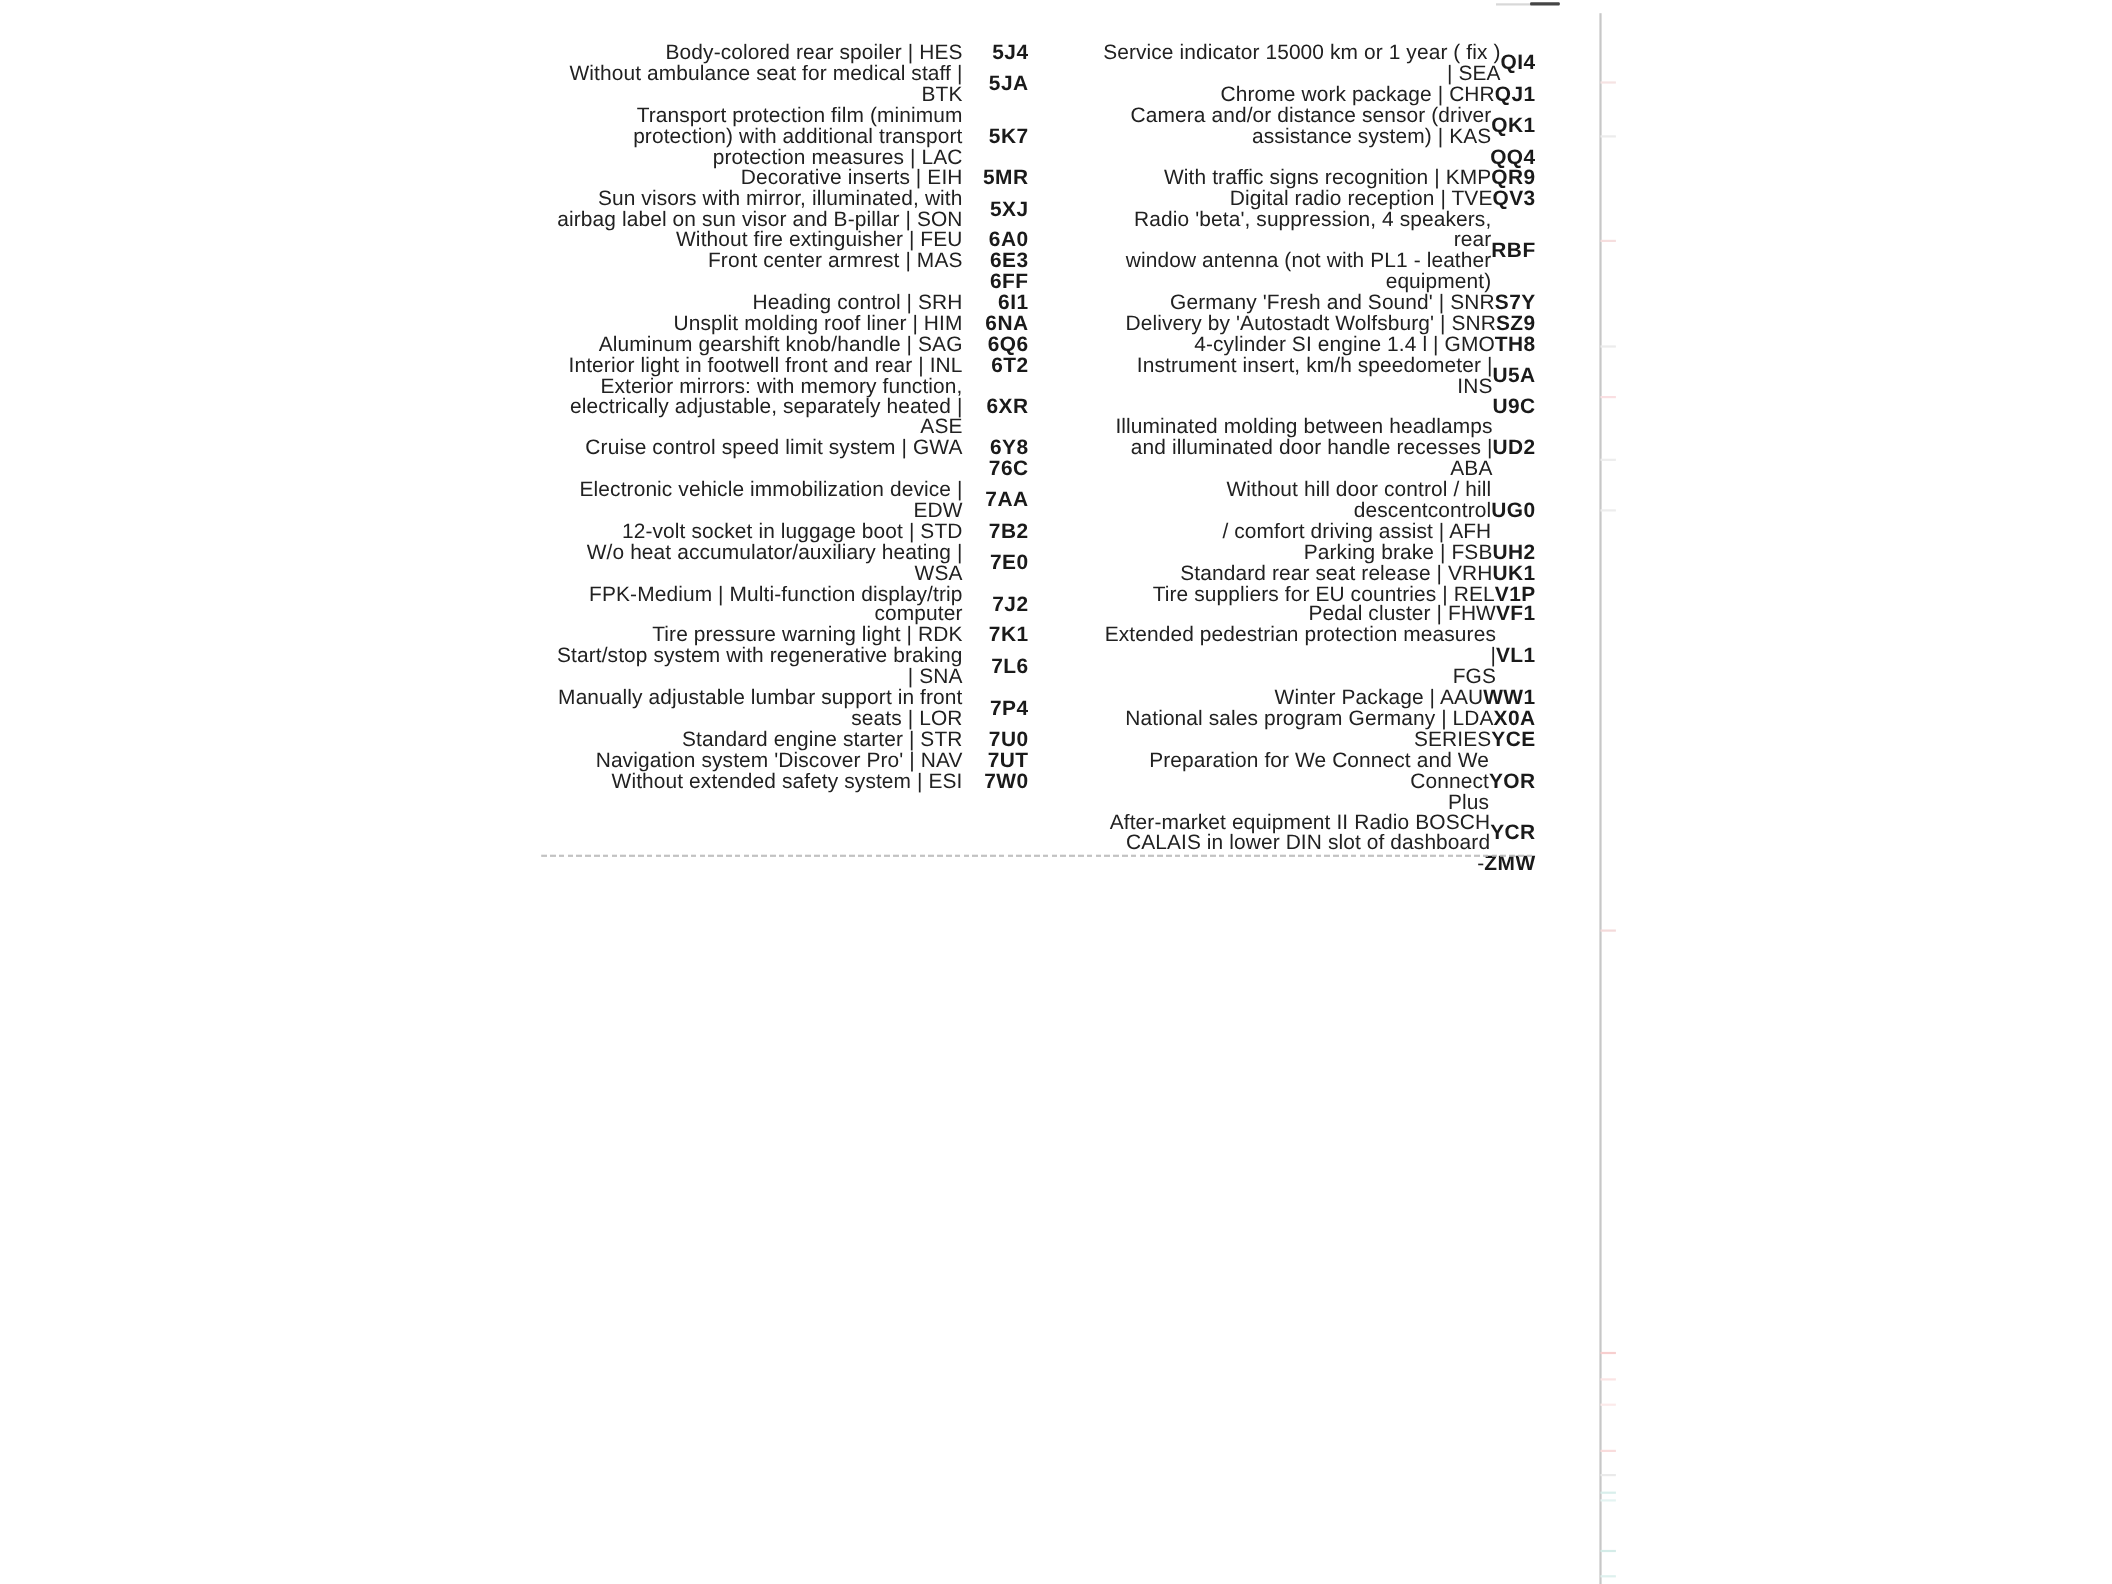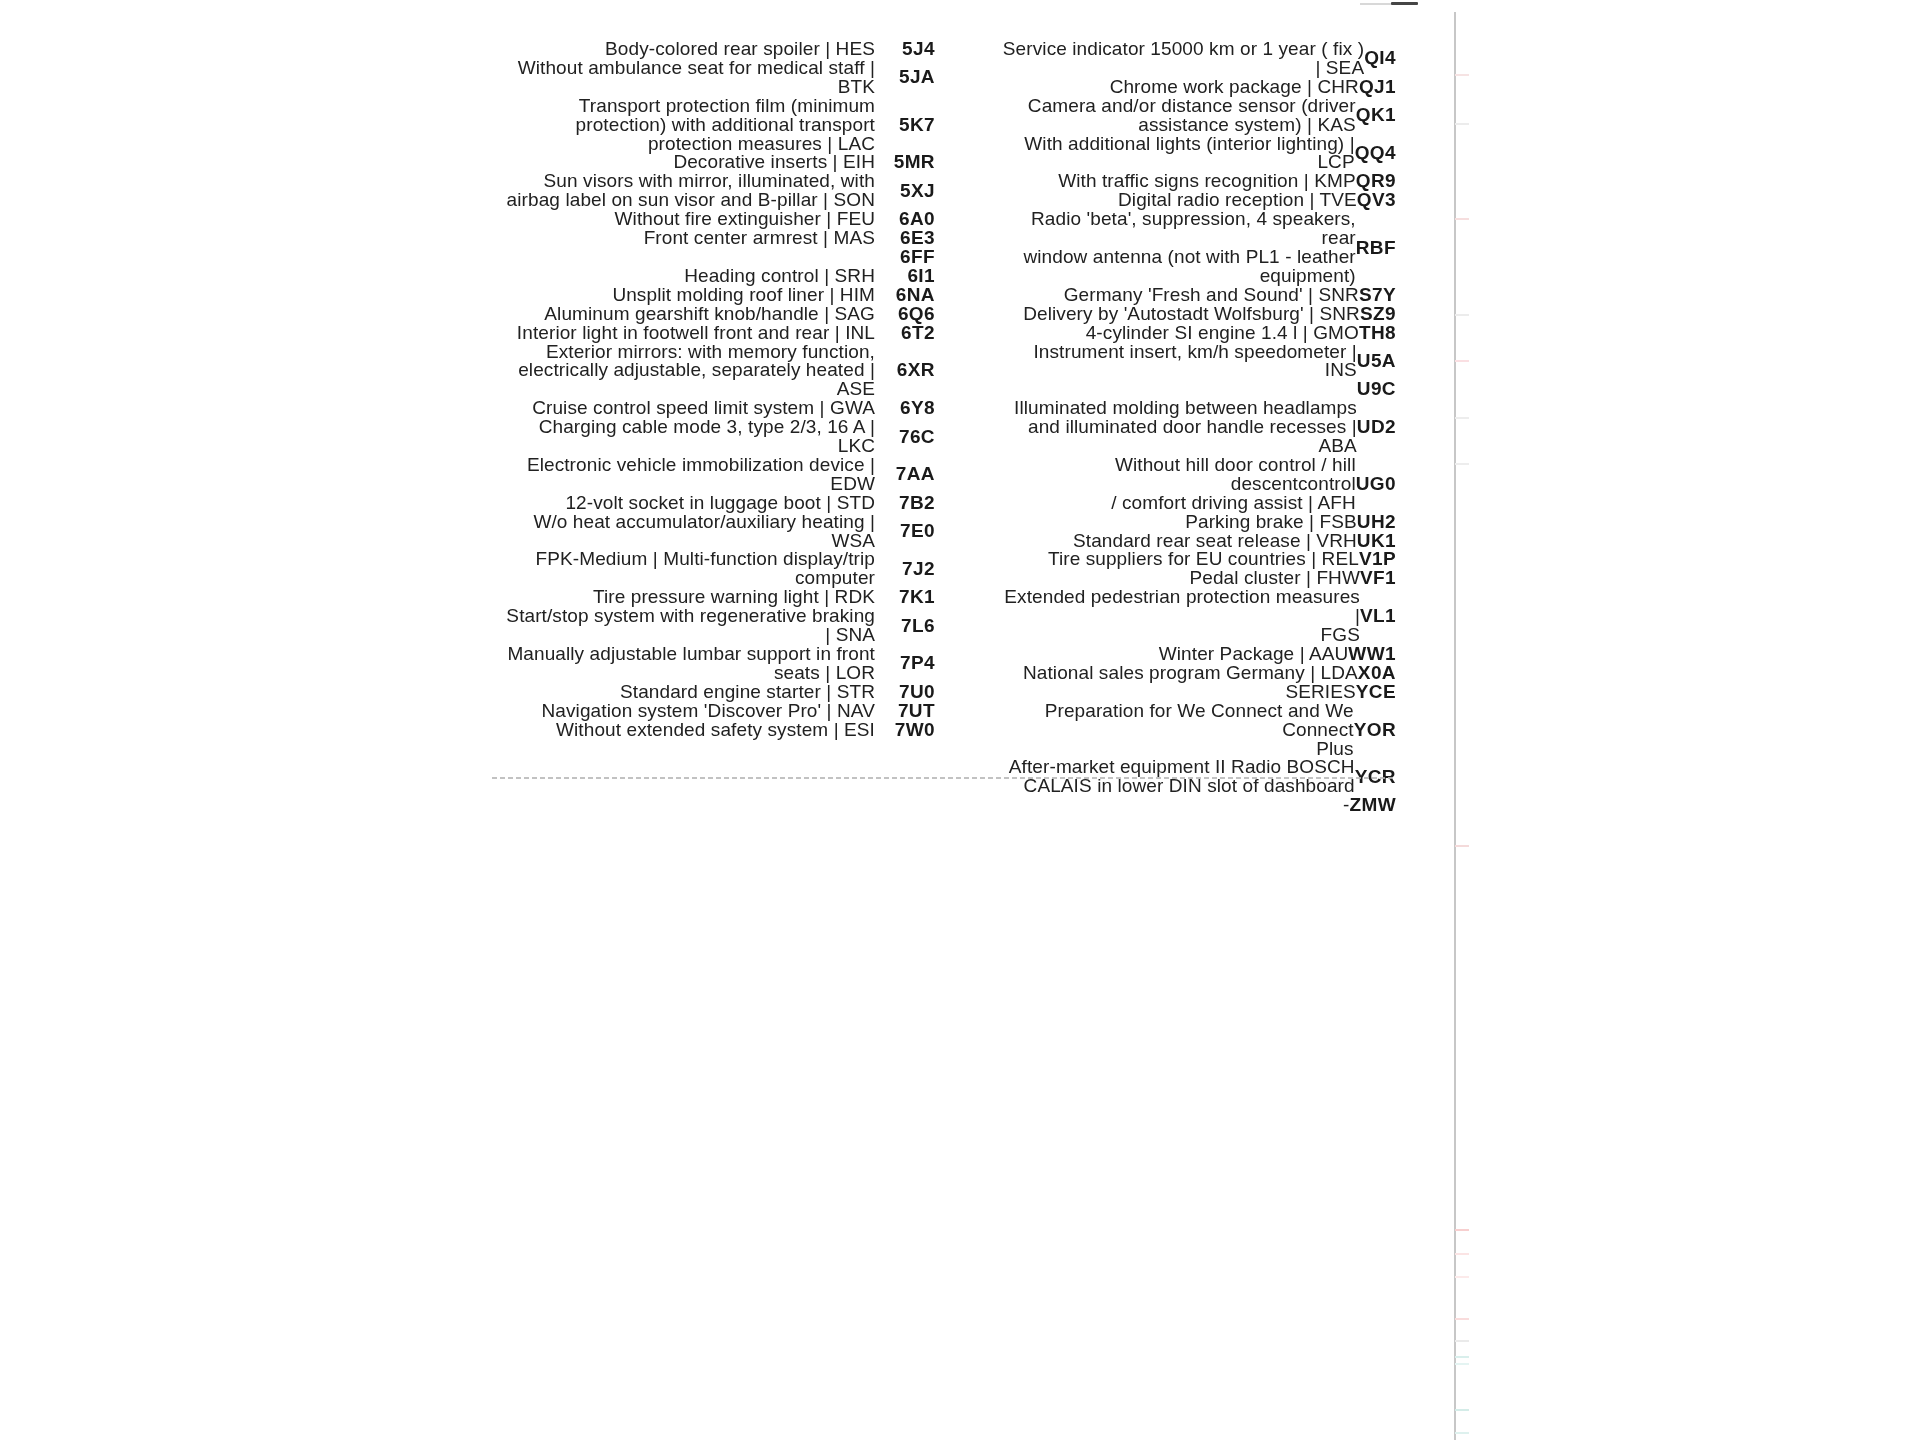--- a/index.html
+++ b/index.html
@@ -118,22 +118,20 @@
         <div class="equip-desc">Exterior mirrors: with memory function,
 electrically adjustable, separately heated |
 ASE</div>
         <div class="equip-code">6XR</div>
       </div>
       <div class="equip-row">
         <div class="equip-desc">Cruise control speed limit system | GWA</div>
         <div class="equip-code">6Y8</div>
       </div>
       <div class="equip-row">
-        <div class="equip-desc">Charging cable mode 3, type 2/3, 16 A |
-LKC</div>
         <div class="equip-code">76C</div>
       </div>
       <div class="equip-row">
         <div class="equip-desc">Electronic vehicle immobilization device |
 EDW</div>
         <div class="equip-code">7AA</div>
       </div>
       <div class="equip-row">
         <div class="equip-desc">12-volt socket in luggage boot | STD</div>
         <div class="equip-code">7B2</div>
@@ -186,22 +184,20 @@
       <div class="equip-row">
         <div class="equip-desc">Chrome work package | CHR</div>
         <div class="equip-code">QJ1</div>
       </div>
       <div class="equip-row">
         <div class="equip-desc">Camera and/or distance sensor (driver
 assistance system) | KAS</div>
         <div class="equip-code">QK1</div>
       </div>
       <div class="equip-row">
-        <div class="equip-desc">With additional lights (interior lighting) |
-LCP</div>
         <div class="equip-code">QQ4</div>
       </div>
       <div class="equip-row">
         <div class="equip-desc">With traffic signs recognition | KMP</div>
         <div class="equip-code">QR9</div>
       </div>
       <div class="equip-row">
         <div class="equip-desc">Digital radio reception | TVE</div>
         <div class="equip-code">QV3</div>
       </div>

